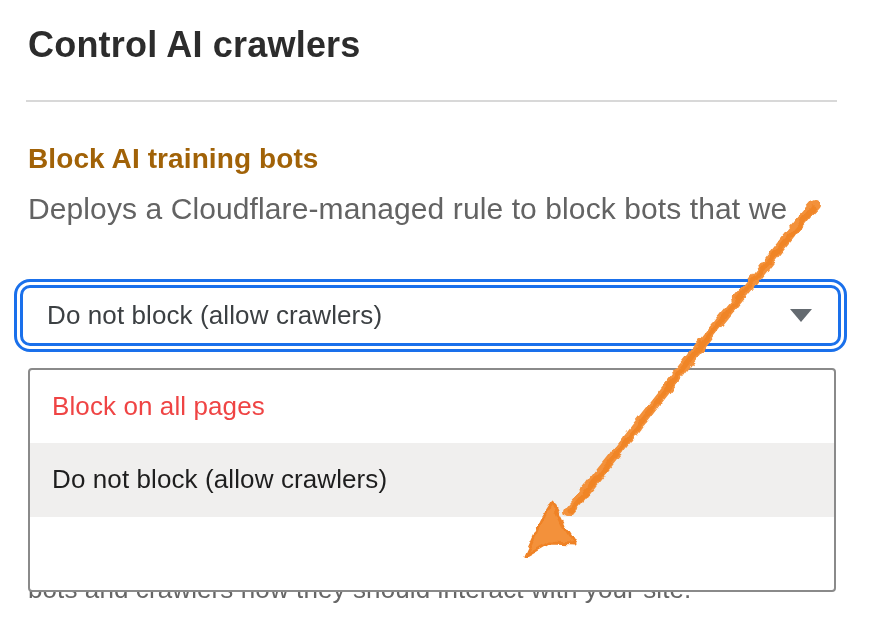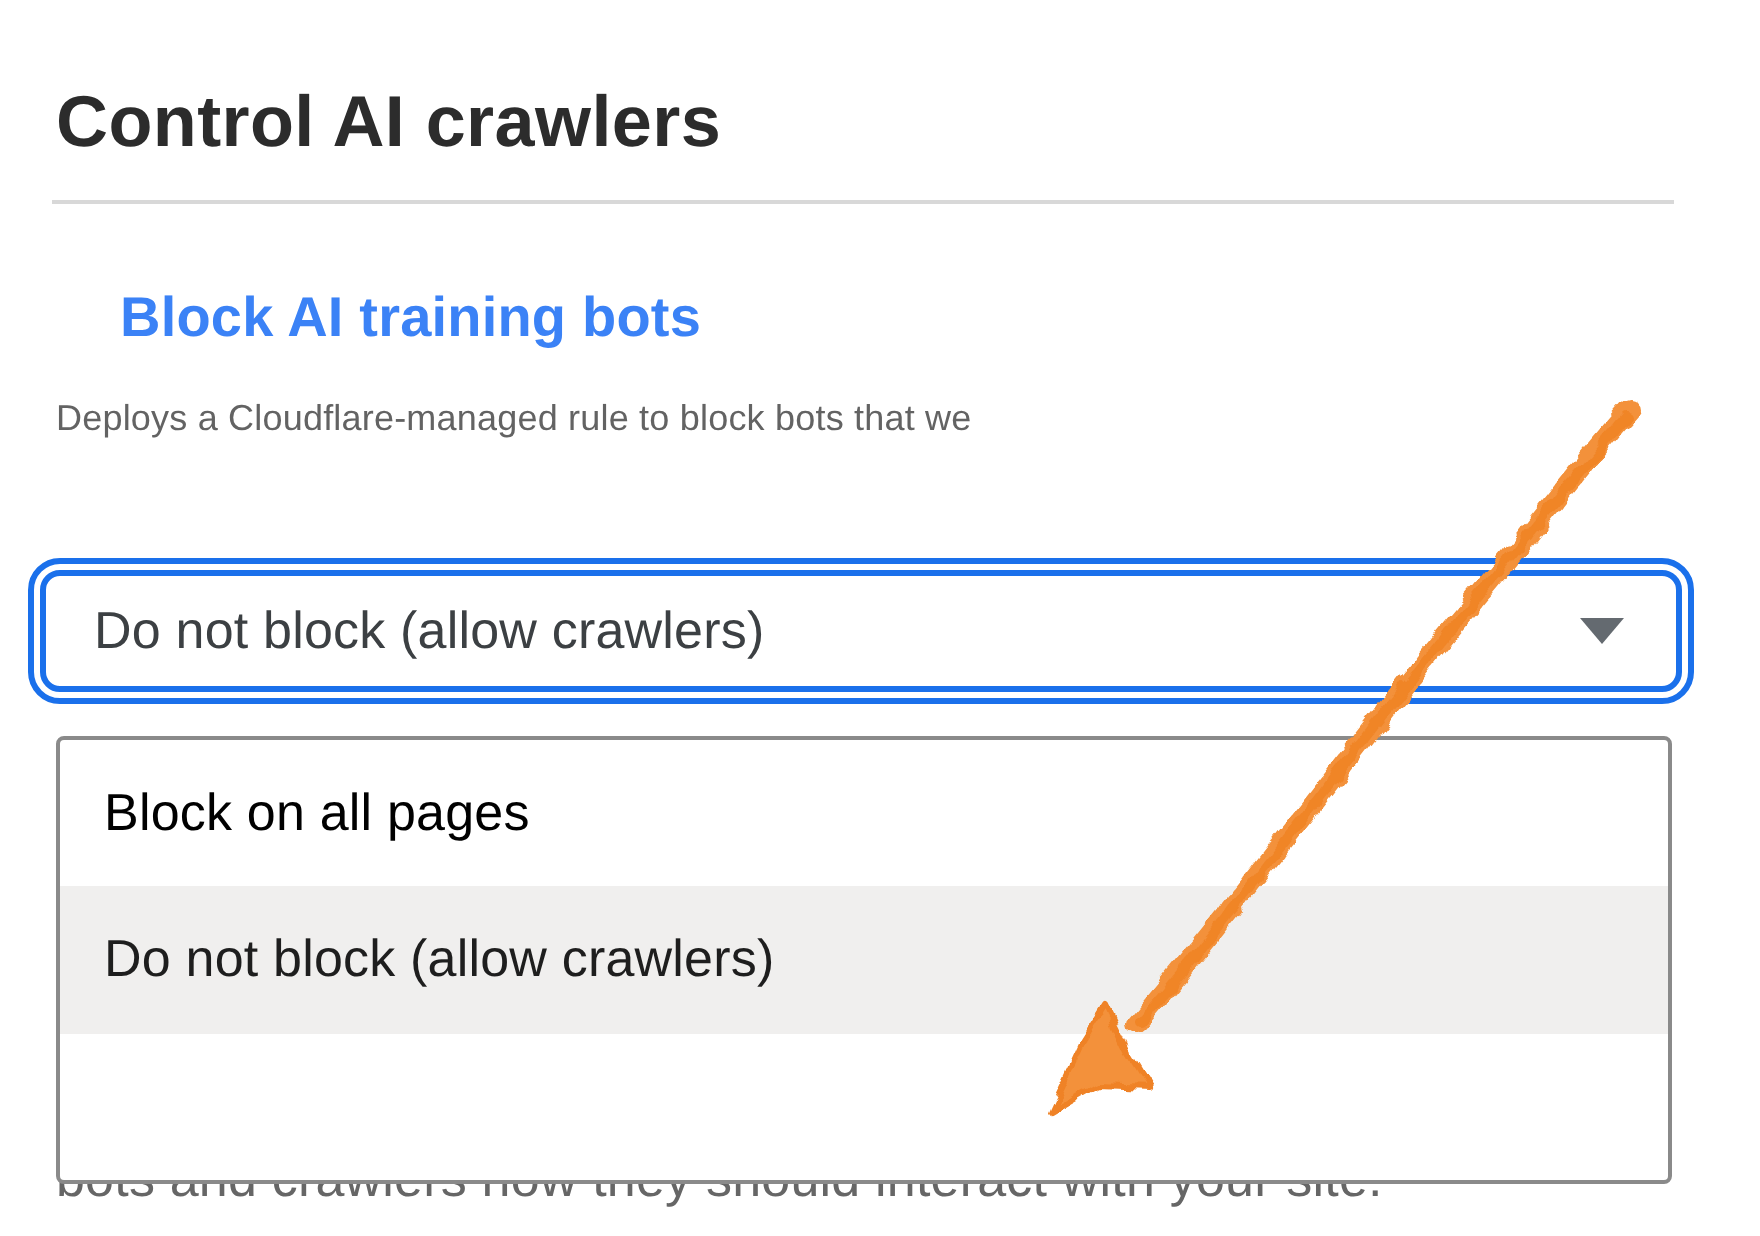--- a/index.html
+++ b/index.html
@@ -8,50 +8,49 @@
     position: relative;
     width: 880px;
     height: 618px;
     background: #ffffff;
     overflow: hidden;
     font-family: "Liberation Sans", "DejaVu Sans", sans-serif;
   }
   .page-title {
     position: absolute;
     left: 28px;
-    top: 40px;
+    top: 24px;
     font-size: 36px;
     font-weight: 700;
     color: #2c2c2c;
     letter-spacing: 0.2px;
   }
   .divider {
     position: absolute;
     left: 26px;
     top: 100px;
     width: 811px;
     height: 2px;
     background: #d8d8d8;
     border: none;
   }
   .setting-title {
     position: absolute;
     left: 28px;
     top: 143px;
     font-size: 28px;
     font-weight: 700;
-    color: #3b82f6;
+    color: #a16207;
     letter-spacing: 0.1px;
-    margin-left: 32px;
   }
   .setting-description {
     position: absolute;
     left: 28px;
     top: 188px;
-    font-size: 18px;
+    font-size: 30px;
     line-height: 42px;
     color: #636363;
     letter-spacing: 0.1px;
   }
   .select-box {
     position: absolute;
     left: 20px;
     top: 285px;
     width: 821px;
     height: 61px;
@@ -90,21 +89,21 @@
     border-radius: 4px;
     z-index: 10;
     overflow: hidden;
   }
   .dropdown-option {
     height: 73.3px;
     display: flex;
     align-items: center;
     padding-left: 22px;
     font-size: 26px;
-    color: #000000;
+    color: #ef4444;
     letter-spacing: 0.1px;
     cursor: pointer;
   }
   .dropdown-option.highlighted {
     background: #f0efee;
     color: #1e1e1e;
   }
   .background-text {
     position: absolute;
     left: 28px;

